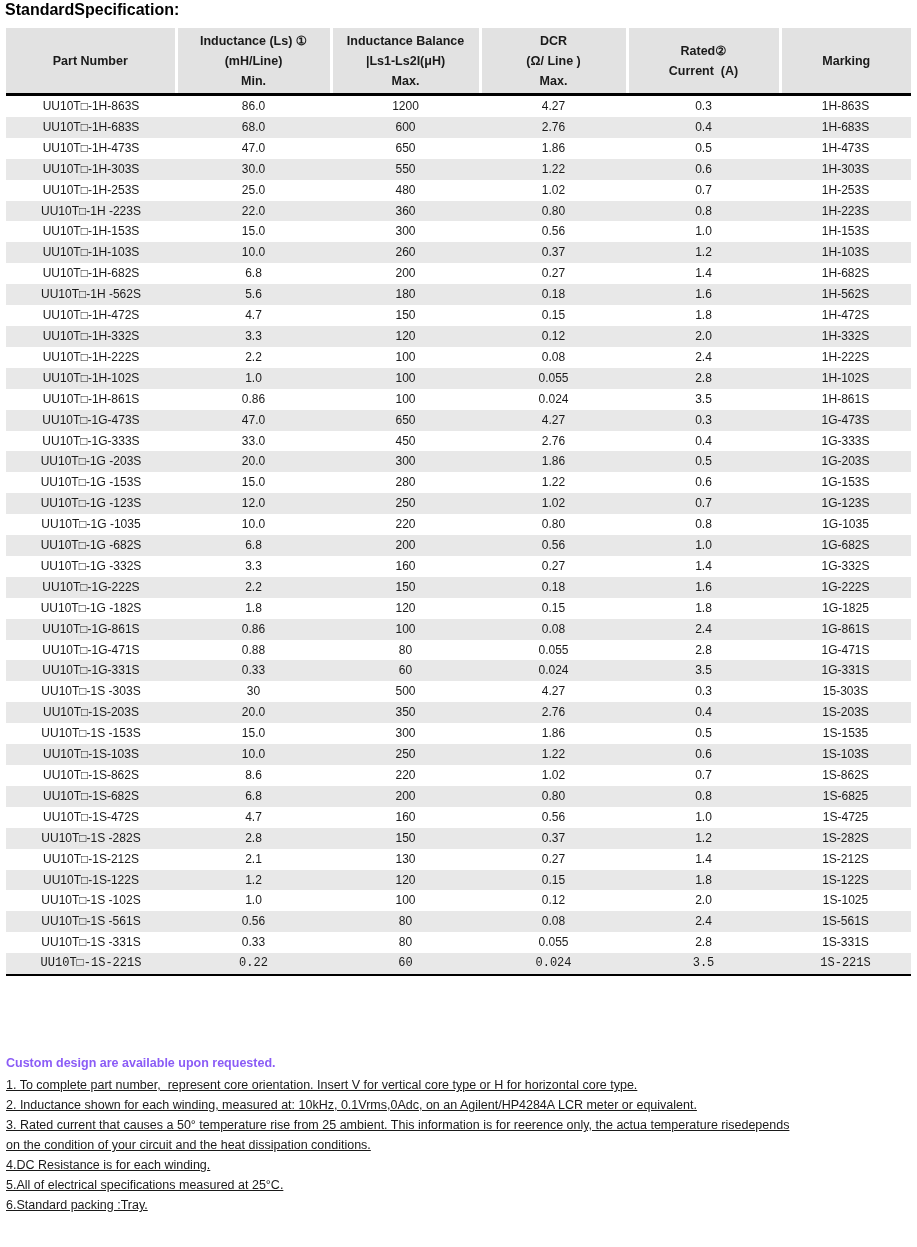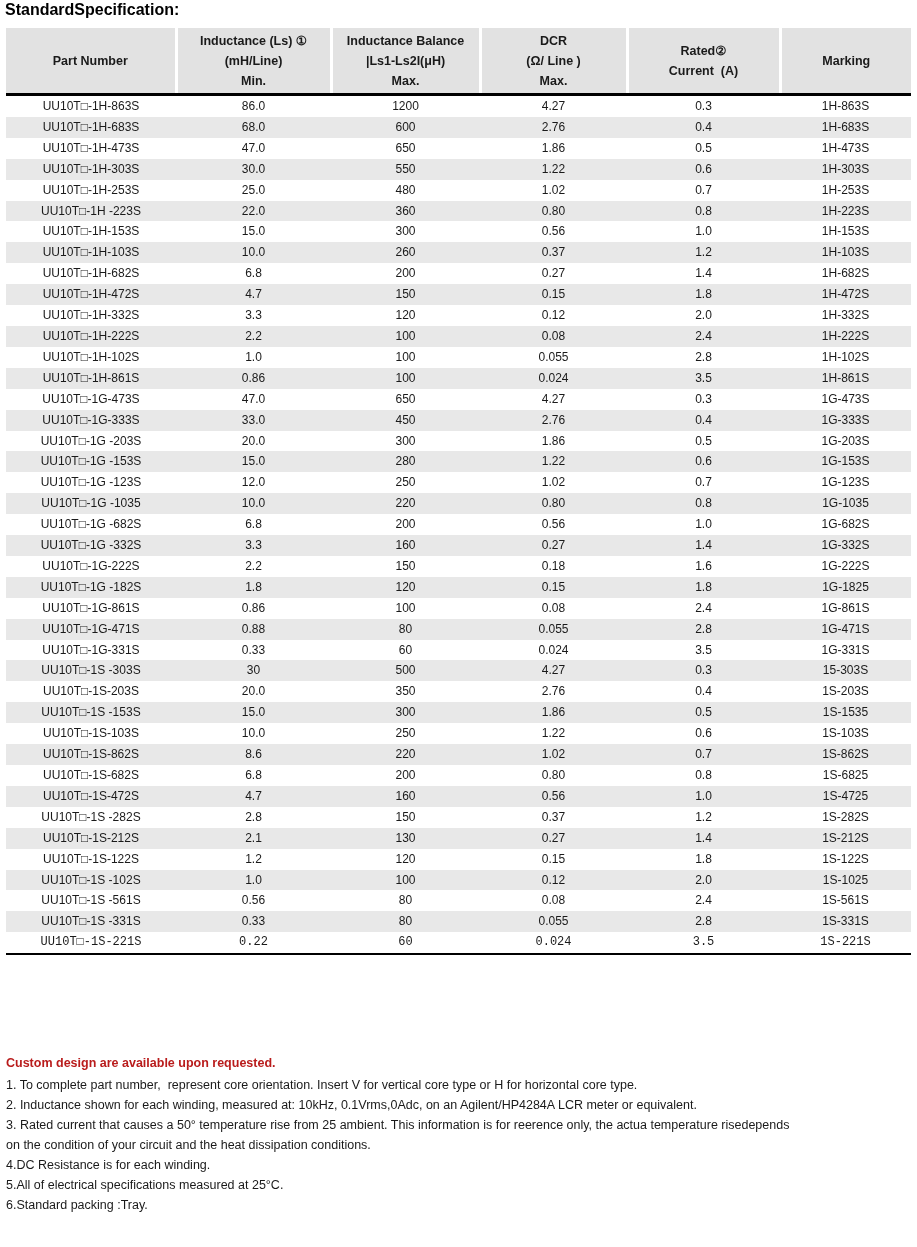--- a/index.html
+++ b/index.html
@@ -12,22 +12,22 @@
                  vertical-align:middle;height:65px;padding:0;color:#1a1a1a;
                  border-bottom:3px solid var(--border,#000);}
   .spec-table th + th{border-left:3px solid #fff;}
   .hline{line-height:20px;text-align:center;white-space:pre;}
   .spec-table td{height:20.9px;font-size:12px;line-height:20.9px;text-align:center;
                  padding:0;white-space:pre;color:#1a1a1a;}
   .spec-table tbody tr:nth-child(even){background:var(--stripe-bg,#e8e8e8);}
   .spec-table tbody tr:last-child td{border-bottom:2px solid var(--border,#000);font-family:Liberation Mono, monospace;}
   .notes{position:absolute;left:6px;top:1053px;width:905px;font-size:12.5px;
          line-height:20px;color:#1a1a1a;}
-  .notes-heading{font-weight:bold;color:#b91c1c;margin-bottom:2px;white-space:pre-wrap;}
-  .note-line{white-space:pre-wrap;}
+  .notes-heading{font-weight:bold;color:#8b5cf6;margin-bottom:2px;white-space:pre-wrap;}
+  .note-line{white-space:pre-wrap;text-decoration:underline;}
 </style>
 </head>
 <body>
 
 <div class="page">
 
   <h1 class="title">StandardSpecification:</h1>
 
   <table class="spec-table">
     <colgroup>
@@ -132,20 +132,28 @@
           <td>1.2</td>
           <td>1H-103S</td>
         </tr>
         <tr>
           <td>UU10T□-1H-682S</td>
           <td>6.8</td>
           <td>200</td>
           <td>0.27</td>
           <td>1.4</td>
           <td>1H-682S</td>
+        </tr>
+        <tr>
+          <td>UU10T□-1H -562S</td>
+          <td>5.6</td>
+          <td>180</td>
+          <td>0.18</td>
+          <td>1.6</td>
+          <td>1H-562S</td>
         </tr>
         <tr>
           <td>UU10T□-1H-472S</td>
           <td>4.7</td>
           <td>150</td>
           <td>0.15</td>
           <td>1.8</td>
           <td>1H-472S</td>
         </tr>
         <tr>

